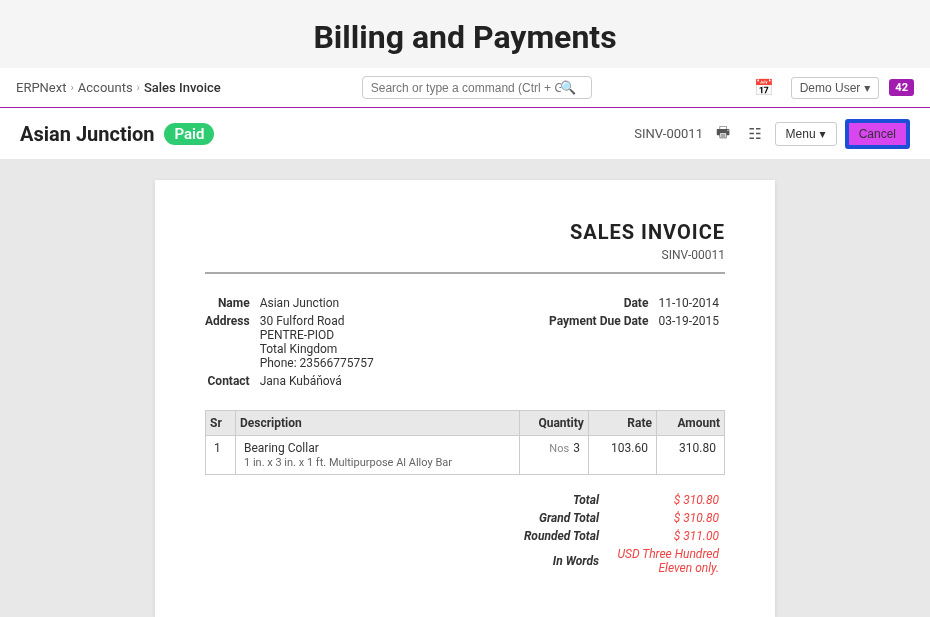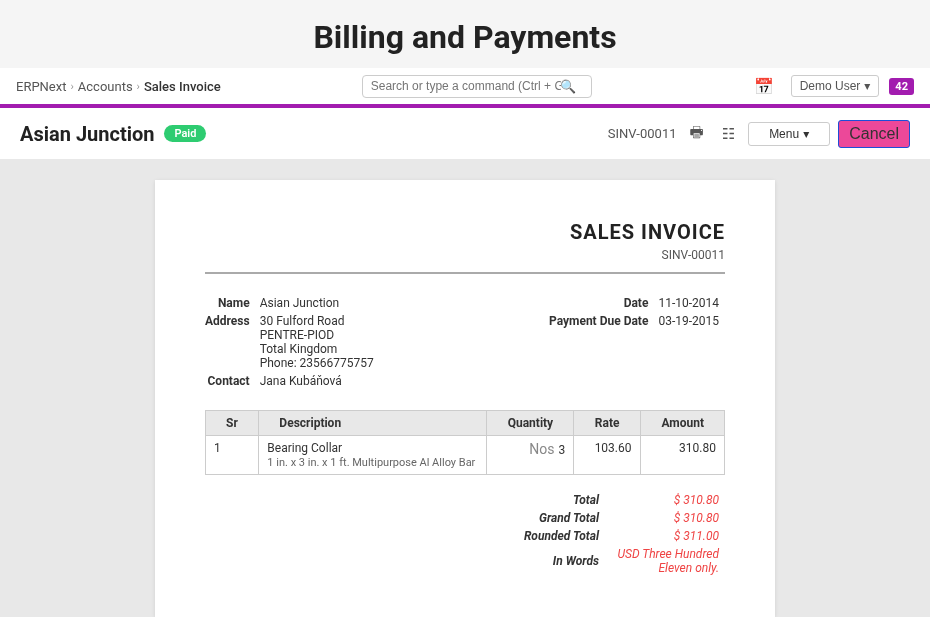--- a/index.html
+++ b/index.html
@@ -18,21 +18,21 @@
       font-size: 32px;
       font-weight: bold;
       padding: 18px 0 12px;
       color: #222;
       background: #f5f5f5;
     }
 
     
     .navbar {
       background: #fff;
-      border-bottom: 4px solid #a21caf;
+      border-bottom: 1px solid #a21caf;
       display: flex;
       align-items: center;
       padding: 0 16px;
       height: 40px;
       gap: 0;
       justify-content: center;
     }
     .breadcrumb {
       display: flex;
       align-items: center;
@@ -124,21 +124,21 @@
     .doc-title {
       font-size: 20px;
       font-weight: bold;
       color: #222;
     }
     .status-badge {
       background: #2ecc71;
       color: #fff;
       border-radius: 12px;
       padding: 2px 10px;
-      font-size: 11px;
+      font-size: 15px;
       font-weight: 600;
     }
     .doc-actions {
       display: flex;
       align-items: center;
       gap: 8px;
     }
     .doc-id {
       font-size: 13px;
       color: #555;
@@ -150,32 +150,32 @@
       color: #555;
       font-size: 15px;
       padding: 3px 5px;
     }
     .menu-btn {
       background: #fff;
       border: 1px solid #ccc;
       border-radius: 3px;
       cursor: pointer;
       font-size: 12px;
-      padding: 4px 20px;
+      padding: 4px 10px;
       color: #333;
       display: flex;
       align-items: center;
       gap: 4px;
     }
     .cancel-btn {
-      background: #ec4899;
-      border: 1px solid #1d4ed8;
+      background: #d946ef;
+      border: 4px solid #1d4ed8;
       border-radius: 3px;
       cursor: pointer;
-      font-size: 16px;
+      font-size: 12px;
       padding: 4px 10px;
       color: #333;
     }
 
     
     .main-content {
       background: #e8e8e8;
       padding: 20px 30px;
       min-height: 440px;
     }
@@ -239,21 +239,21 @@
     
     .inv-table {
       width: 100%;
       border-collapse: collapse;
       margin-bottom: 16px;
       font-size: 12px;
     }
     .inv-table th {
       background: #e8e8e8;
       border: 1px solid #ccc;
-      padding: 5px 20px;
+      padding: 5px 4px;
       font-weight: bold;
       text-align: left;
     }
     .inv-table th.right { text-align: right; }
     .inv-table td {
       border: 1px solid #ccc;
       padding: 5px 8px;
       vertical-align: top;
     }
     .inv-table td.right { text-align: right; }
@@ -390,21 +390,21 @@
         </tr>
       </thead>
       <tbody id="invoice-rows">
       <tr>
     <td>1</td>
     <td>
       Bearing Collar<br>
       <span class="item-sub">1 in. x 3 in. x 1 ft. Multipurpose Al Alloy Bar</span>
     </td>
     <td class="right">
-      <span style="color:#888;font-size:14px;margin-right:4px;">Nos</span>3
+      <span style="color:#888;font-size:11px;margin-right:4px;">Nos</span>3
     </td>
     <td class="right">103.60</td>
     <td class="right">310.80</td>
   </tr>
         </tbody>
     </table>
 
     <div class="inv-totals">
       <table>
         <tbody>

